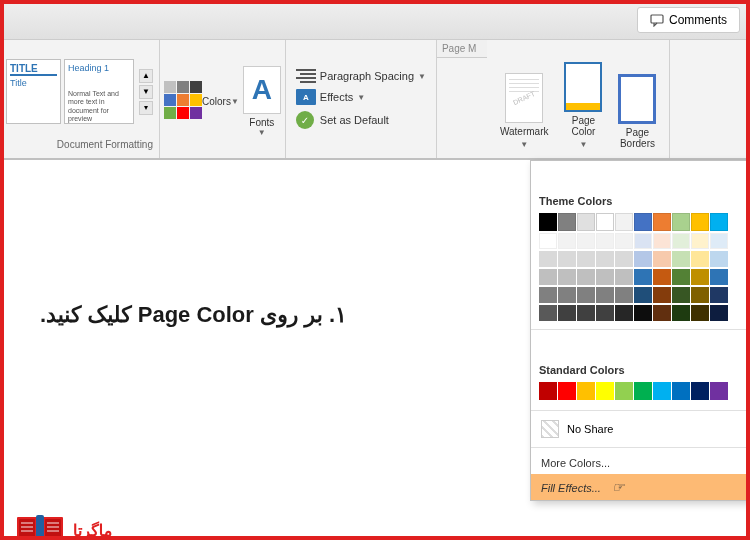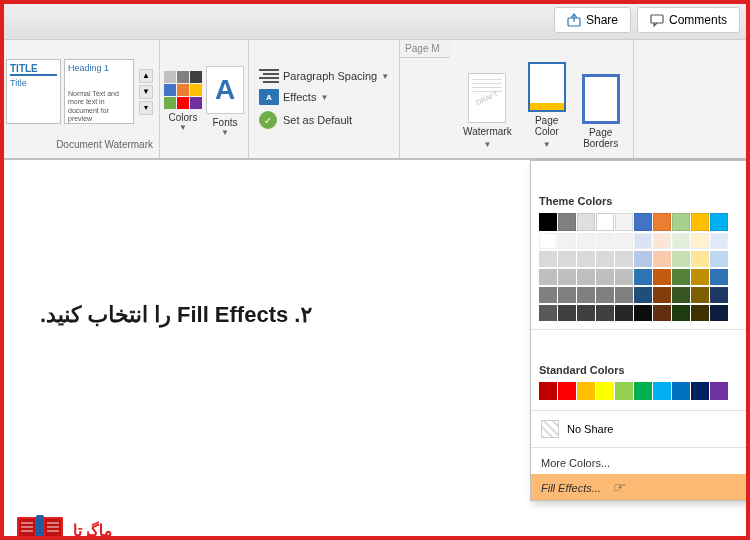--- a/index.html
+++ b/index.html
@@ -229,28 +229,20 @@
       font-size: 8px;
       color: #666;
     }
   </style>
 </head>
 <body>
 
 <div class="frame"></div>
 
 <div class="top-bar">
-  <button class="share-btn">
-    <svg width="14" height="14" viewBox="0 0 14 14">
-      <rect x="1" y="5" width="12" height="8" rx="1" fill="none" stroke="#2e74b5" stroke-width="1.2"></rect>
-      <polyline points="4,5 7,1 10,5" fill="none" stroke="#2e74b5" stroke-width="1.2"></polyline>
-      <line x1="7" y1="1" x2="7" y2="9" stroke="#2e74b5" stroke-width="1.2"></line>
-    </svg>
-    <span>Share</span>
-  </button>
   <button class="comments-btn">
     <svg width="14" height="14" viewBox="0 0 14 14">
       <rect x="1" y="2" width="12" height="8" rx="1" fill="none" stroke="#555" stroke-width="1.2"></rect>
       <polyline points="4,10 4,13 7,10" fill="none" stroke="#555" stroke-width="1.2"></polyline>
     </svg>
     <span>Comments</span>
   </button>
 </div>
 
 <div class="ribbon-row">
@@ -267,27 +259,27 @@
         <div style="font-size:9px; color:#2e74b5; margin-bottom:17px;">Heading 1</div>
         <div style="font-size:7px; color:#555; line-height:1.2;">Normal Text and more text in document for preview</div>
       </div>
 
       <div class="scroll-arrows">
         <div class="scroll-arrow">▲</div>
         <div class="scroll-arrow">▼</div>
         <div class="scroll-arrow">▾</div>
       </div>
     </div>
-    <div style="font-size:10px; color:#666; text-align:center; padding-bottom:4px;">Document Watermark</div>
+    <div style="font-size:10px; color:#666; text-align:center; padding-bottom:4px;">Document Formatting</div>
   </div>
 
   <div style="display:flex; flex-direction:column; align-items:center; padding:8px 4px 4px; border-right:1px solid #d0d0d0; justify-content:space-between;">
     <div style="display:flex; gap:4px; align-items:center; flex:1;">
 
-      <div style="display:flex; flex-direction:column; align-items:center; cursor:pointer;">
+      <div style="display:flex; align-items:center; cursor:pointer;">
         <div style="display:grid; grid-template-columns:repeat(3,12px); grid-template-rows:repeat(3,12px); gap:1px; margin-bottom:3px;">
           <div style="background:#c0c0c0;"></div>
           <div style="background:#808080;"></div>
           <div style="background:#404040;"></div>
           <div style="background:#4472c4;"></div>
           <div style="background:#ed7d31;"></div>
           <div style="background:#ffc000;"></div>
           <div style="background:#70ad47;"></div>
           <div style="background:#ff0000;"></div>
           <div style="background:#7030a0;"></div>
@@ -364,21 +356,21 @@
       <div style="width:38px;height:50px;border:3px solid #4472c4;background:white;"></div>
       <span style="font-size:10px;color:#333;text-align:center;">Page<br>Borders</span>
     </div>
   </div>
 </div>
 
 <div class="main-content">
 
   <div class="document-area">
     <div class="instruction-text">
-      <span>۲.  Fill Effects را انتخاب کنید.</span>
+      <span>۱. بر روی Page Color کلیک کنید.</span>
     </div>
   </div>
 
   <div class="color-picker-dropdown">
     <div class="dropdown-section-title">Theme Colors</div>
 
     <div style="display:grid;grid-template-columns:repeat(10,18px);gap:1px;padding:2px 8px 1px;">
       <div style="width:18px;height:18px;background:#000000;border:1px solid rgba(0,0,0,0.1);"></div>
       <div style="width:18px;height:18px;background:#808080;border:1px solid rgba(0,0,0,0.1);"></div>
       <div style="width:18px;height:18px;background:#e0e0e0;border:1px solid rgba(0,0,0,0.1);"></div>

